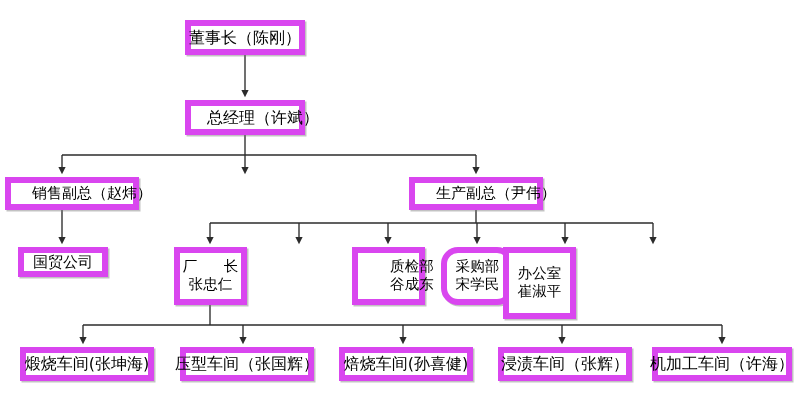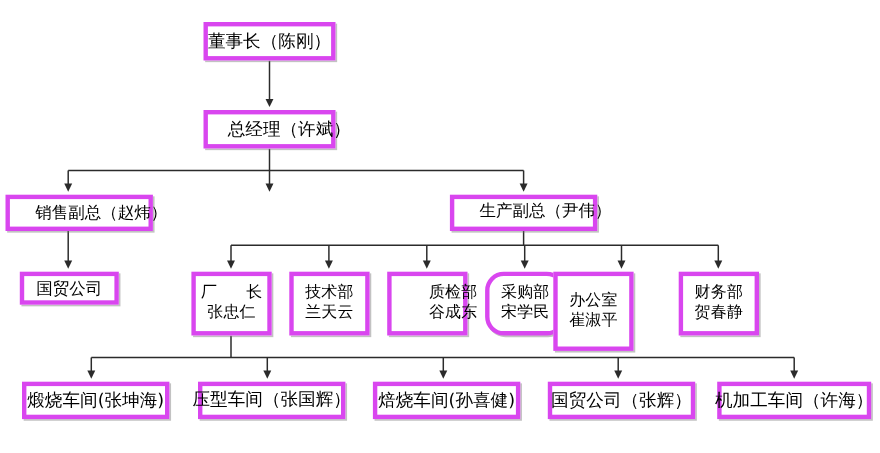--- a/index.html
+++ b/index.html
@@ -24,21 +24,21 @@
     left: 0;
     top: 0;
     width: 800px;
     height: 412px;
     pointer-events: none;
   }
   .node {
     position: absolute;
     box-sizing: border-box;
     background: #ffffff;
-    border: 4px solid #d946ef;
+    border: 6px solid #d946ef;
     box-shadow: 1.5px 1.5px 0 rgba(120,120,120,0.45);
     display: flex;
     flex-direction: column;
     align-items: center;
     justify-content: center;
     color: #000000;
     line-height: 1.22;
     text-align: center;
     white-space: nowrap;
     z-index: 3;
@@ -99,62 +99,54 @@
     <span class="line">董事长（陈刚）</span>
   </div>
 
   <div class="node t-exec" style="left:185px; top:100px; width:120px; height:35px;padding-left:36px;">
     <span class="line">总经理（许斌）</span>
   </div>
 
   <div class="node t-vp" style="left:5px; top:177px; width:134px; height:33px;">
     <span class="line">销售副总（赵炜）</span>
   </div>
-  <div class="node t-vp" style="left:409px; top:177px; width:134px; height:33px;font-family:Liberation Mono, monospace;">
+  <div class="node t-vp" style="left:409px; top:177px; width:134px; height:33px;">
     <span class="line">生产副总（尹伟）</span>
   </div>
 
   <div class="node t-dept" style="left:174px; top:247px; width:73px; height:58px;">
     <span class="line spaced">厂　长</span>
     <span class="line">张忠仁</span>
   </div>
 
   <div class="node t-sub" style="left:18px; top:247px; width:90px; height:30px;">
     <span class="line">国贸公司</span>
-  </div>
-  <div class="node t-dept" style="left:263px; top:247px; width:73px; height:58px;">
-    <span class="line">技术部</span>
-    <span class="line">兰天云</span>
   </div>
   <div class="node t-dept" style="left:352px; top:247px; width:73px; height:58px;padding-left:47px;">
     <span class="line">质检部</span>
     <span class="line">谷成东</span>
   </div>
   <div class="node t-dept" style="left:441px; top:247px; width:73px; height:58px;border-radius:17px;">
     <span class="line">采购部</span>
     <span class="line">宋学民</span>
   </div>
   <div class="node t-dept" style="left:503px; top:247px; width:73px; height:72px;">
     <span class="line">办公室</span>
     <span class="line">崔淑平</span>
   </div>
-  <div class="node t-dept" style="left:617px; top:247px; width:73px; height:58px;">
-    <span class="line">财务部</span>
-    <span class="line">贺春静</span>
-  </div>
 
   <div class="node t-shop" style="left:20px; top:347px; width:134px; height:34px;">
     <span class="line">煅烧车间(张坤海)</span>
   </div>
-  <div class="node t-shop" style="left:180px; top:347px; width:134px; height:34px;font-family:Liberation Serif, serif;">
+  <div class="node t-shop" style="left:180px; top:347px; width:134px; height:34px;">
     <span class="line">压型车间（张国辉）</span>
   </div>
   <div class="node t-shop" style="left:339px; top:347px; width:134px; height:34px;text-align:right;">
     <span class="line">焙烧车间(孙喜健)</span>
   </div>
   <div class="node t-shop" style="left:498px; top:347px; width:134px; height:34px;">
-    <span class="line">国贸公司（张辉）</span>
+    <span class="line">浸渍车间（张辉）</span>
   </div>
   <div class="node t-shop" style="left:652px; top:347px; width:140px; height:34px;">
     <span class="line">机加工车间（许海）</span>
   </div>
 
 </div>
 
 </body></html>

